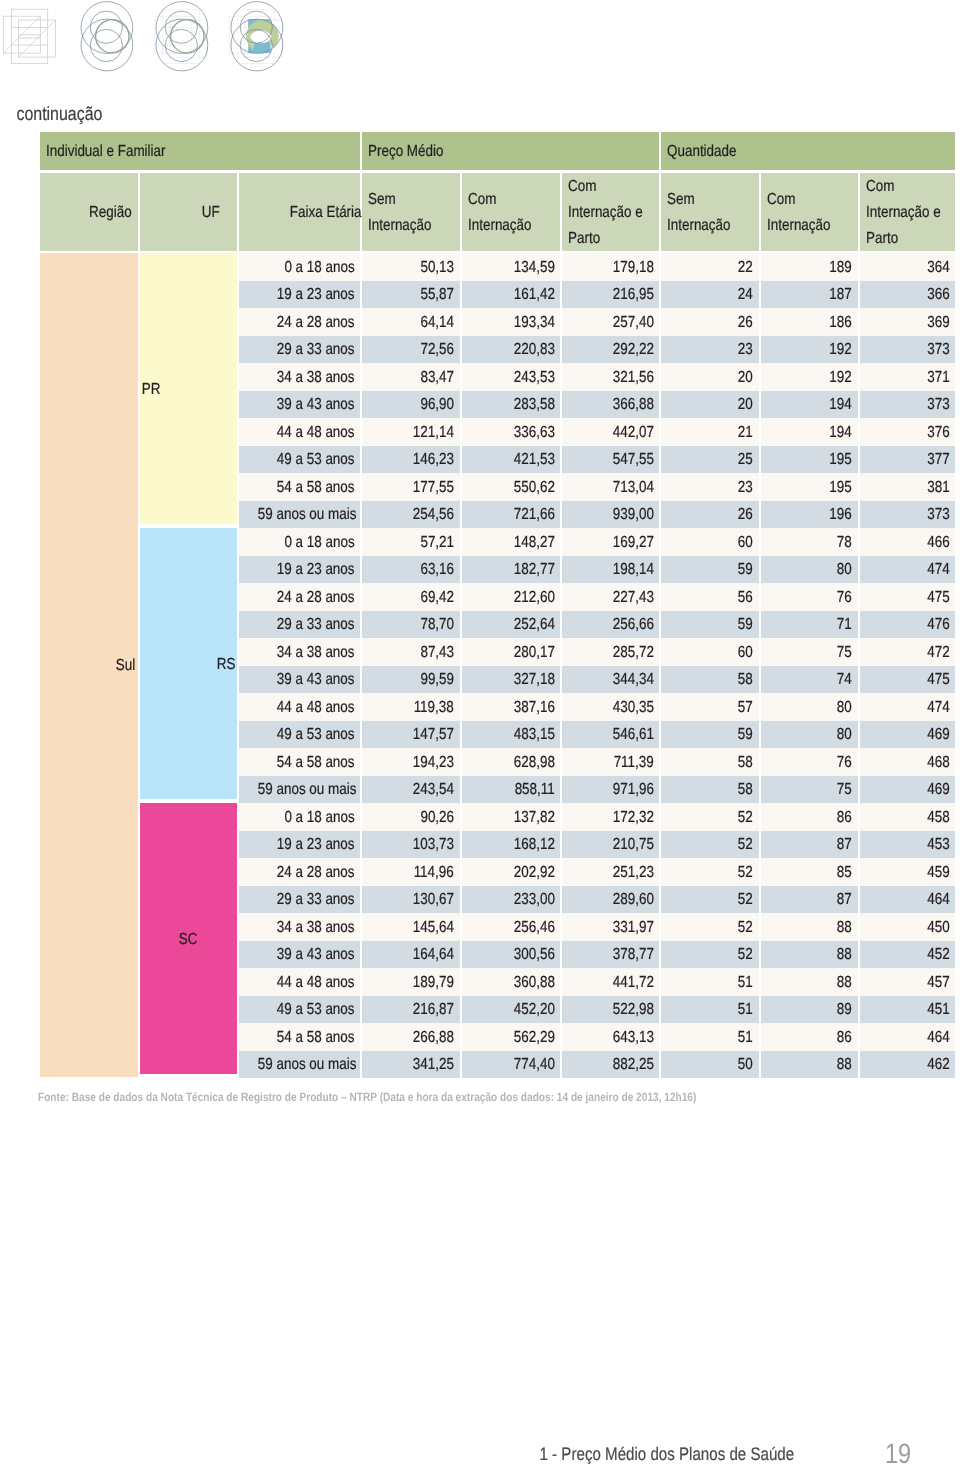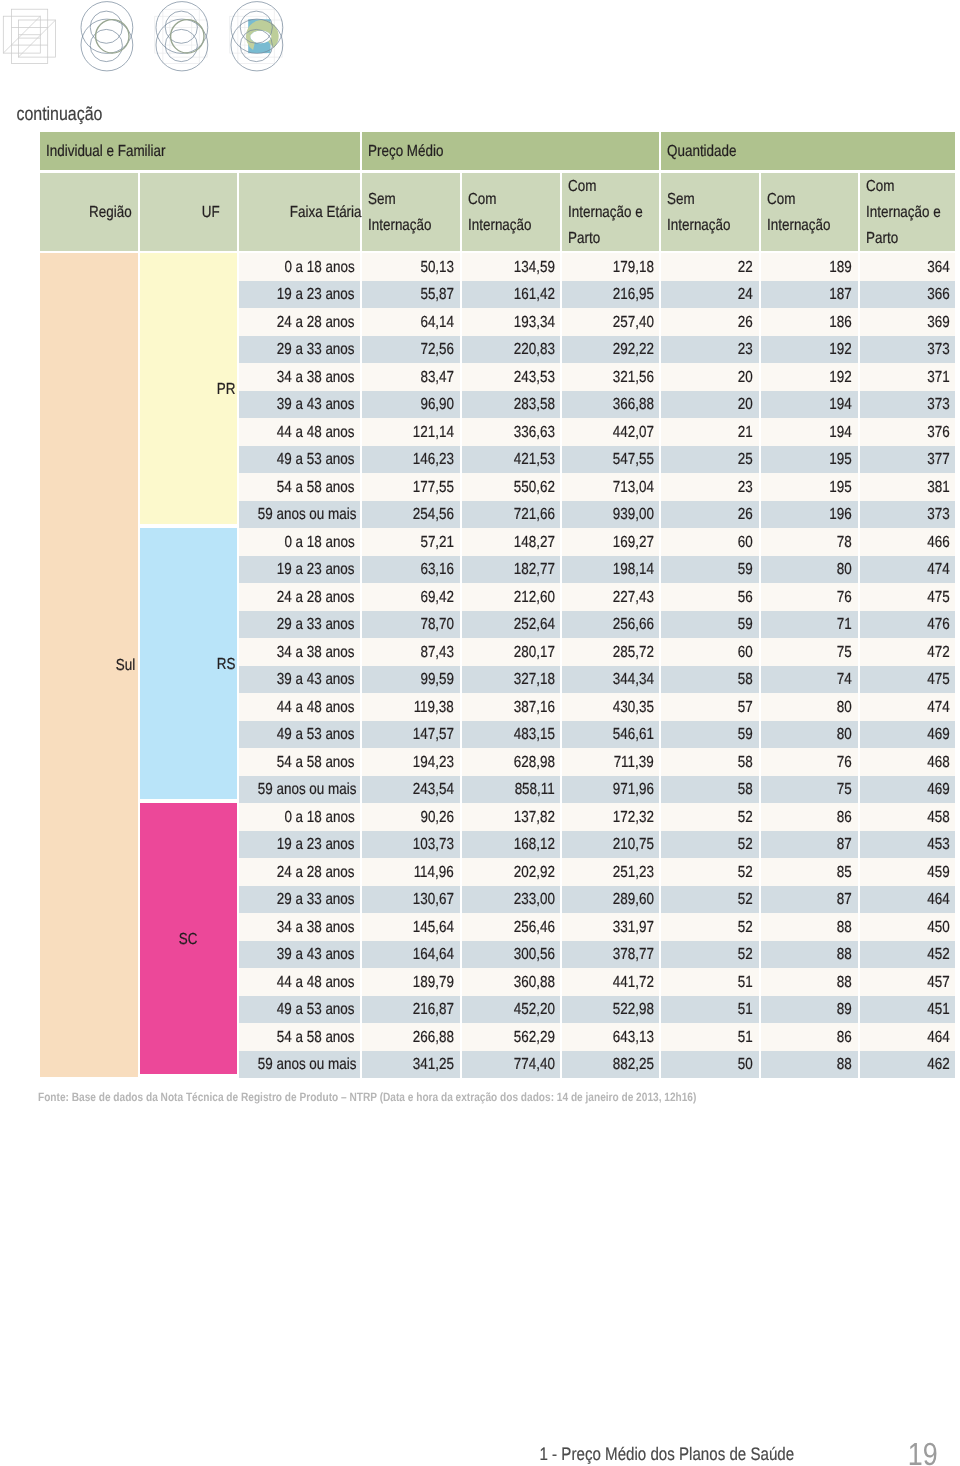--- a/index.html
+++ b/index.html
@@ -31,29 +31,29 @@
   #tbl td.g1 { background:#AFC28E; height:41px; padding-left:6px; text-align:left; border-bottom:3px solid #fff;margin-left:8px; }
   #tbl td.g2 { background:#CCD7BA; height:80px; text-align:center; border-bottom:2px solid #fff;padding-left:44px; }
   #tbl .g2 .ln { display:block; height:26px; line-height:26px; }
   #tbl td.g2.lft { text-align:left; padding-left:6px; }
   #tbl td.g2.lft .stack { display:block; }
   #tbl tr.r td { height:27.5px; }
   #tbl .odd td.v { background:#FBF8F3; }
   #tbl .even td.v { background:#D2DCE2; }
   #tbl td.v { text-align:right; padding-right:5.5px; }
   #tbl td.reg { background:#F8DDBE; text-align:right; }
-  #tbl td.uf-PR { background:#FCF9CC; text-align:right; }
+  #tbl td.uf-PR { background:#FCF9CC; text-align:left; }
   #tbl td.uf-RS { background:#B9E4F9; text-align:right; }
   #tbl td.uf-SC { background:#ec4899; text-align:center; }
   #tbl td.uf-PR, #tbl td.uf-RS, #tbl td.uf-SC { border-bottom:4px solid #fff; }
   #tbl td.reg { border-bottom:1px solid #fff; }
 
   #srcnote { position:absolute; left:38px; top:1089px; font-size:12.05px; line-height:12px; color:#B6B6B6;font-weight:bold; }
   #chapter { position:absolute; left:0; top:1444.5px; width:794.5px; text-align:right; font-size:18px; line-height:18px; color:#4a4a4a; -webkit-text-stroke:0.2px #4a4a4a; }
-  #pageno { position:absolute; left:880px; top:1441px; width:80px; text-align:center; font-size:32px; line-height:26px; color:#9C9C9C; }
+  #pageno { position:absolute; left:880px; top:1441px; width:80px; text-align:left; font-size:28px; line-height:26px; color:#9C9C9C; }
 </style>
 </head>
 <body>
 
 <div id="logos">
 <svg width="300" height="80" viewBox="0 0 300 80">
   <g fill="none" stroke="#cbcbcb" stroke-width="0.75">
     <rect x="3.3" y="16.2" width="37.0" height="36.9"></rect>
     <rect x="11.4" y="9.2" width="36.3" height="54.3"></rect>
     <rect x="18.4" y="20.0" width="37.2" height="37.1"></rect>

